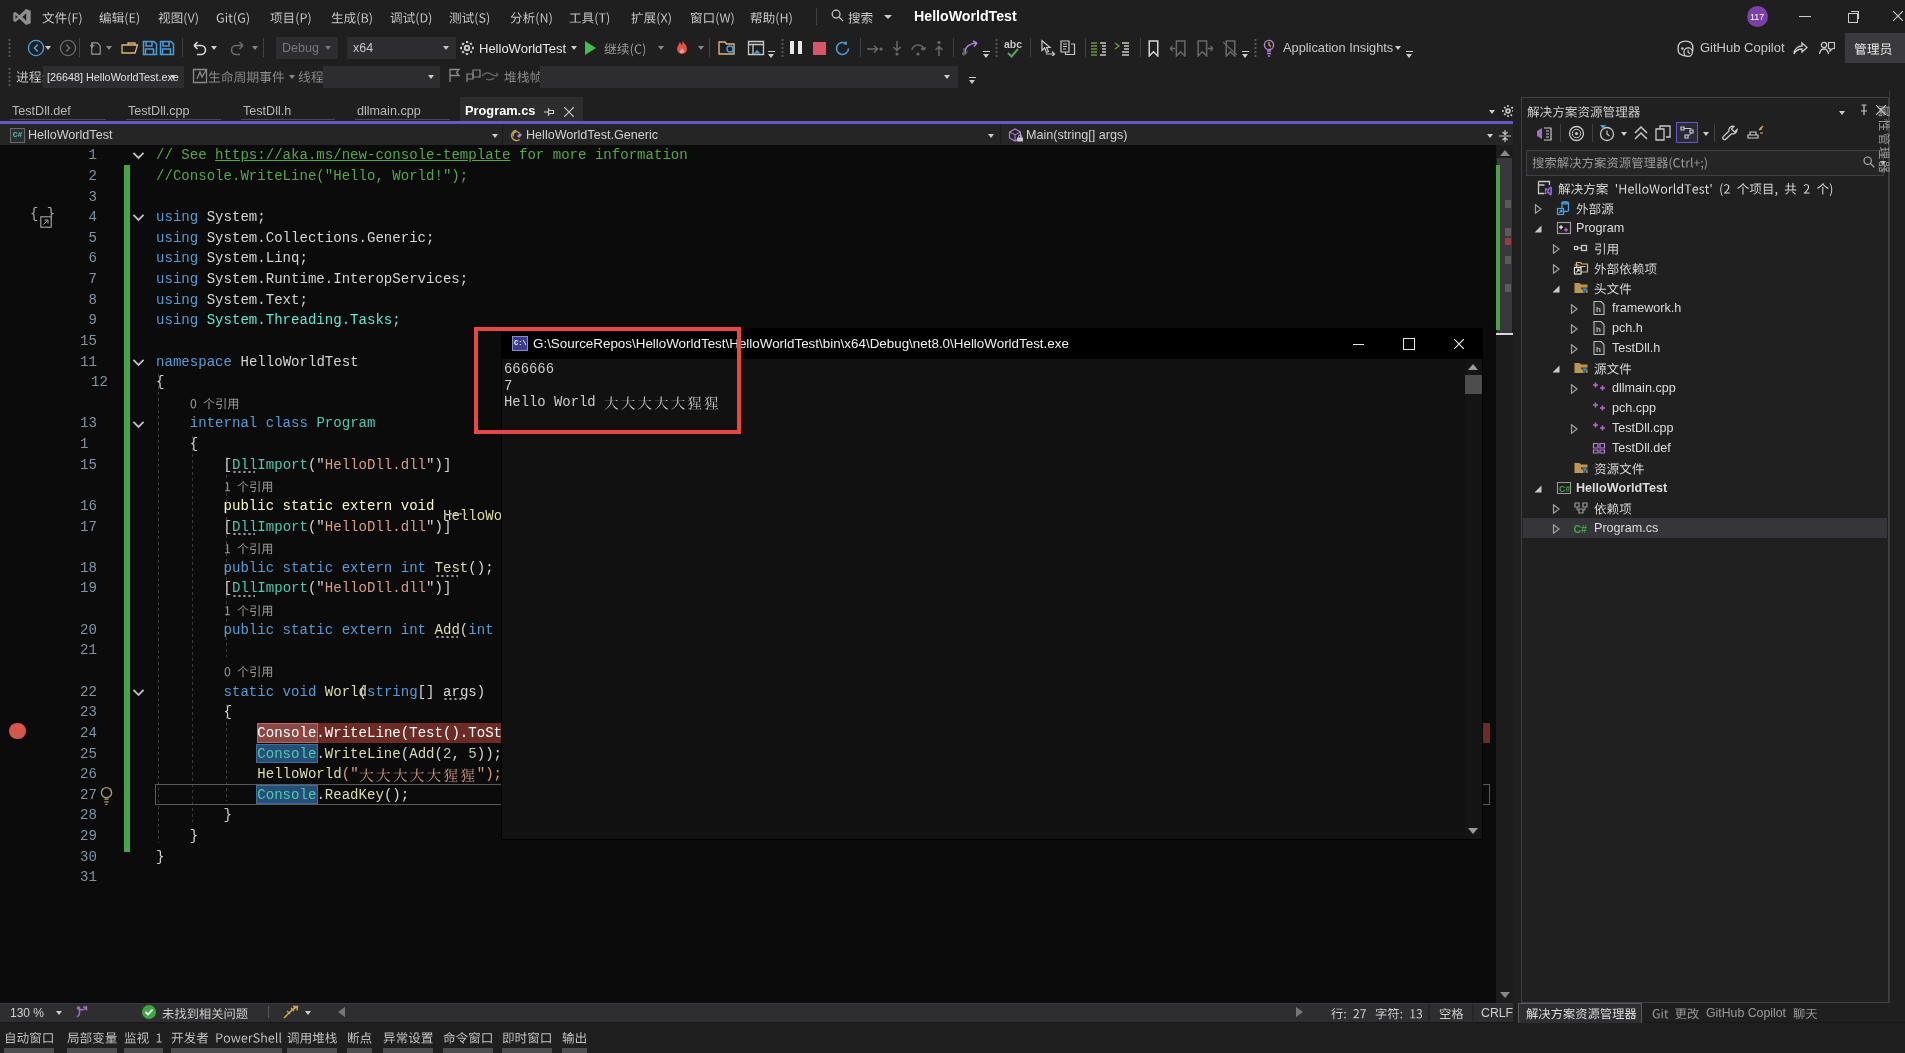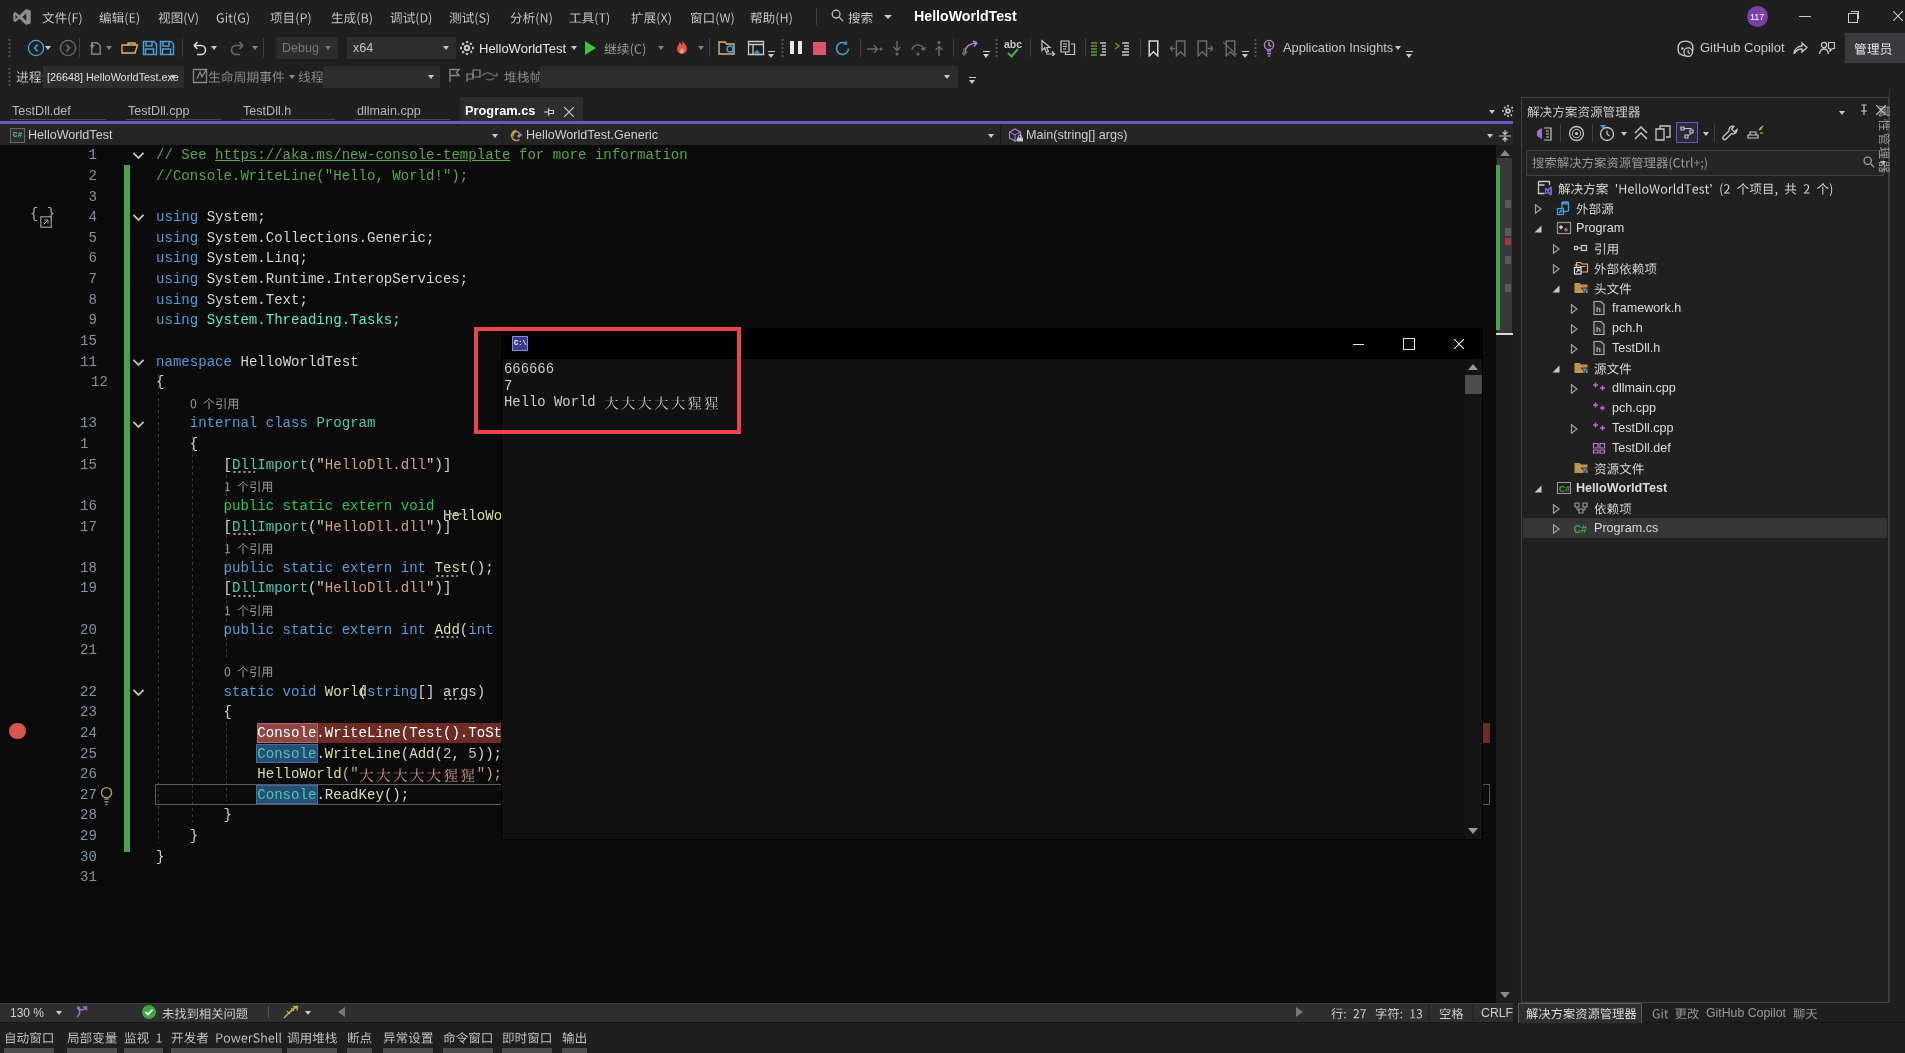--- a/index.html
+++ b/index.html
@@ -541,21 +541,21 @@
 <div style="position:absolute;left:324.8px;top:456.7px;z-index:3;font:14.07px 'Liberation Mono',monospace;color:#d69d85;white-space:pre;">HelloDll.dll</div>
 <div style="position:absolute;left:426.1px;top:456.7px;z-index:3;font:14.07px 'Liberation Mono',monospace;color:#d4d4d4;white-space:pre;">")]</div>
 <div style="position:absolute;left:223.5px;top:478.8px;line-height:0;">
       <svg width="50" height="17" viewBox="0 0 50 17" style="fill:#999999">
         <path transform="translate(0.0,12.20)" d="M1.1 0H6V-0.9H4.2V-8.9H3.3C2.8 -8.7 2.3 -8.5 1.5 -8.3V-7.6H3.1V-0.9H1.1Z"></path>
         <path transform="translate(12.9,12.20)" d="M5.6 -6.7V1H6.6V-6.7ZM6.2 -10.3C5 -8.2 2.7 -6.4 0.4 -5.4C0.7 -5.2 1 -4.9 1.1 -4.6C3 -5.5 4.8 -6.9 6.1 -8.6C7.7 -6.7 9.3 -5.5 11.2 -4.6C11.3 -4.9 11.6 -5.2 11.8 -5.4C9.9 -6.3 8.2 -7.5 6.6 -9.3L7 -9.9Z"></path>
         <path transform="translate(25.1,12.20)" d="M9.5 -10.1V1H10.5V-10.1ZM1.7 -6.9C1.6 -5.8 1.3 -4.3 1.1 -3.3H5.7C5.5 -1.3 5.3 -0.4 5 -0.1C4.9 -0 4.8 0 4.5 0C4.2 0 3.4 -0 2.6 -0.1C2.8 0.2 2.9 0.6 2.9 0.9C3.7 0.9 4.5 0.9 4.9 0.9C5.3 0.9 5.6 0.8 5.8 0.5C6.2 0.1 6.5 -1 6.7 -3.8C6.7 -3.9 6.7 -4.2 6.7 -4.2H2.2C2.3 -4.8 2.4 -5.4 2.5 -6.1H6.6V-9.7H1.3V-8.9H5.7V-6.9Z"></path>
         <path transform="translate(37.3,12.20)" d="M1.9 -9.4V-5C1.9 -3.2 1.7 -1.1 0.4 0.4C0.6 0.5 1 0.9 1.1 1C2 0 2.5 -1.4 2.6 -2.8H5.7V0.9H6.6V-2.8H9.9V-0.3C9.9 -0 9.8 0 9.6 0C9.4 0 8.5 0.1 7.7 0C7.8 0.3 7.9 0.7 8 0.9C9.1 0.9 9.8 0.9 10.3 0.8C10.7 0.6 10.8 0.3 10.8 -0.3V-9.4ZM2.8 -8.5H5.7V-6.6H2.8ZM9.9 -8.5V-6.6H6.6V-8.5ZM2.8 -5.7H5.7V-3.6H2.7C2.8 -4.1 2.8 -4.6 2.8 -5ZM9.9 -5.7V-3.6H6.6V-5.7Z"></path>
       </svg>
     </div>
-<div style="position:absolute;left:223.5px;top:497.9px;z-index:3;font:14.07px 'Liberation Mono',monospace;color:#22c55e;white-space:pre;">public static extern void </div>
+<div style="position:absolute;left:223.5px;top:497.9px;z-index:3;font:14.07px 'Liberation Mono',monospace;color:#fef9c3;white-space:pre;">public static extern void </div>
 <div style="position:absolute;left:443.0px;top:512.6px;width:23.3px;height:2.0px;z-index:4;background-image:radial-gradient(circle,#9a9a9a 1px,transparent 1.3px);background-size:5px 2px;"></div>
 <div style="position:absolute;left:443.0px;top:497.9px;z-index:3;font:14.07px 'Liberation Mono',monospace;color:#dcdcaa;white-space:pre;margin-top:10px;">HelloWo</div>
 <div style="position:absolute;left:223.5px;top:518.5px;z-index:3;font:14.07px 'Liberation Mono',monospace;color:#d4d4d4;white-space:pre;">[</div>
 <div style="position:absolute;left:232.0px;top:533.2px;width:23.3px;height:2.0px;z-index:4;background-image:radial-gradient(circle,#9a9a9a 1px,transparent 1.3px);background-size:5px 2px;"></div>
 <div style="position:absolute;left:232.0px;top:518.5px;z-index:3;font:14.07px 'Liberation Mono',monospace;color:#4ec9b0;white-space:pre;">DllImport</div>
 <div style="position:absolute;left:307.9px;top:518.5px;z-index:3;font:14.07px 'Liberation Mono',monospace;color:#d4d4d4;white-space:pre;">("</div>
 <div style="position:absolute;left:324.8px;top:518.5px;z-index:3;font:14.07px 'Liberation Mono',monospace;color:#d69d85;white-space:pre;">HelloDll.dll</div>
 <div style="position:absolute;left:426.1px;top:518.5px;z-index:3;font:14.07px 'Liberation Mono',monospace;color:#d4d4d4;white-space:pre;">")]</div>
 <div style="position:absolute;left:223.5px;top:540.7px;line-height:0;">
       <svg width="50" height="17" viewBox="0 0 50 17" style="fill:#999999">
@@ -838,20 +838,21 @@
       <svg width="25" height="17" viewBox="0 0 25 17" style="fill:#9a9a9a">
         <path transform="translate(0.0,12.30)" d="M7.1 -8.3V-4.7C7.1 -4.1 7.1 -3.5 7 -2.9L6 -2.6V-8.5C6.7 -8.8 7.6 -9.2 8.2 -9.7L7.6 -10.3C7 -9.8 5.9 -9.2 5.2 -8.9V-2.9C5.2 -2.4 5 -2.2 4.8 -2.1C4.9 -2 5.1 -1.6 5.2 -1.5C5.3 -1.6 5.6 -1.7 6.8 -2.1C6.5 -1.1 5.9 -0.2 4.8 0.4C4.9 0.6 5.2 0.9 5.3 1C7.7 -0.4 7.9 -2.8 7.9 -4.7V-8.3ZM8.6 -9.2V1H9.4V-8.4H10.7V-2.2C10.7 -2.1 10.6 -2.1 10.5 -2.1C10.4 -2 10 -2 9.5 -2.1C9.6 -1.9 9.7 -1.5 9.7 -1.3C10.4 -1.3 10.8 -1.4 11.1 -1.5C11.4 -1.6 11.4 -1.8 11.4 -2.2V-9.2ZM0.4 -1.7 0.6 -0.8 3.4 -1.4V1H4.2V-1.5L4.7 -1.6L4.7 -2.3L4.2 -2.3V-9H4.8V-9.8H0.5V-9H1.2V-1.8ZM2 -9H3.4V-7.2H2ZM2 -6.4H3.4V-4.7H2ZM2 -3.9H3.4V-2.1L2 -1.9Z"></path>
         <path transform="translate(12.3,12.30)" d="M0.8 -5.6V-4.7H5.3C4.9 -2.9 3.7 -1.1 0.5 0.2C0.7 0.4 1 0.7 1.1 1C4.3 -0.3 5.6 -2.2 6.2 -4C7.2 -1.6 8.8 0.1 11.3 0.9C11.4 0.7 11.7 0.3 11.9 0.1C9.4 -0.6 7.7 -2.3 6.8 -4.7H11.5V-5.6H6.5C6.5 -6.1 6.6 -6.5 6.6 -7V-8.5H11V-9.4H1.3V-8.5H5.6V-7C5.6 -6.5 5.6 -6.1 5.5 -5.6Z"></path>
       </svg>
     </div>
 <div style="position:absolute;z-index:20;left:502.0px;top:329.0px;width:980.0px;height:510.0px;background:#111112;box-shadow:0 0 0 1px #000;"></div>
 <div style="position:absolute;z-index:21;left:502.0px;top:329.0px;width:980.0px;height:29.5px;background:#000;"></div>
 <div style="position:absolute;z-index:22;left:512.0px;top:336.0px;width:16.0px;height:15.0px;background:#3b3b8f;border:1px solid #8888cc;box-sizing:border-box;">
       <div style="font:bold 7px 'Liberation Mono';color:#fff;margin:2px 0 0 1px">C:\</div>
     </div>
+<div style="position:absolute;left:533.0px;top:336.0px;z-index:22;font:13.40px 'Liberation Sans',sans-serif;color:#f0f0f0;white-space:pre;">G:\SourceRepos\HelloWorldTest\HelloWorldTest\bin\x64\Debug\net8.0\HelloWorldTest.exe</div>
 <div style="position:absolute;z-index:22;left:1353.0px;top:343.5px;width:11.0px;height:1.3px;background:#e8e8e8;"></div>
 <div style="position:absolute;z-index:22;left:1403.0px;top:338.0px;width:9.5px;height:9.5px;border:1.2px solid #e8e8e8;"></div>
 <svg style="position:absolute;left:1454.0px;top:338.5px;width:10.0px;height:10.0px;z-index:22;" viewBox="0 0 10 10">
       <path d="M0 0 10 10M10 0 0 10" stroke="#e8e8e8" stroke-width="1.2"></path>
     </svg>
 <div style="position:absolute;left:504.0px;top:361.0px;z-index:21;font:13.90px 'Liberation Mono',monospace;color:#cccccc;white-space:pre;">666666</div>
 <div style="position:absolute;left:504.0px;top:377.5px;z-index:21;font:13.90px 'Liberation Mono',monospace;color:#cccccc;white-space:pre;">7</div>
 <div style="position:absolute;left:504.0px;top:394.0px;z-index:21;font:13.90px 'Liberation Mono',monospace;color:#cccccc;white-space:pre;">Hello World </div>
 <div style="position:absolute;left:604.0px;top:393.5px;line-height:0;z-index:21;">
       <svg width="117" height="20" viewBox="0 0 117 20" style="fill:#cccccc">

